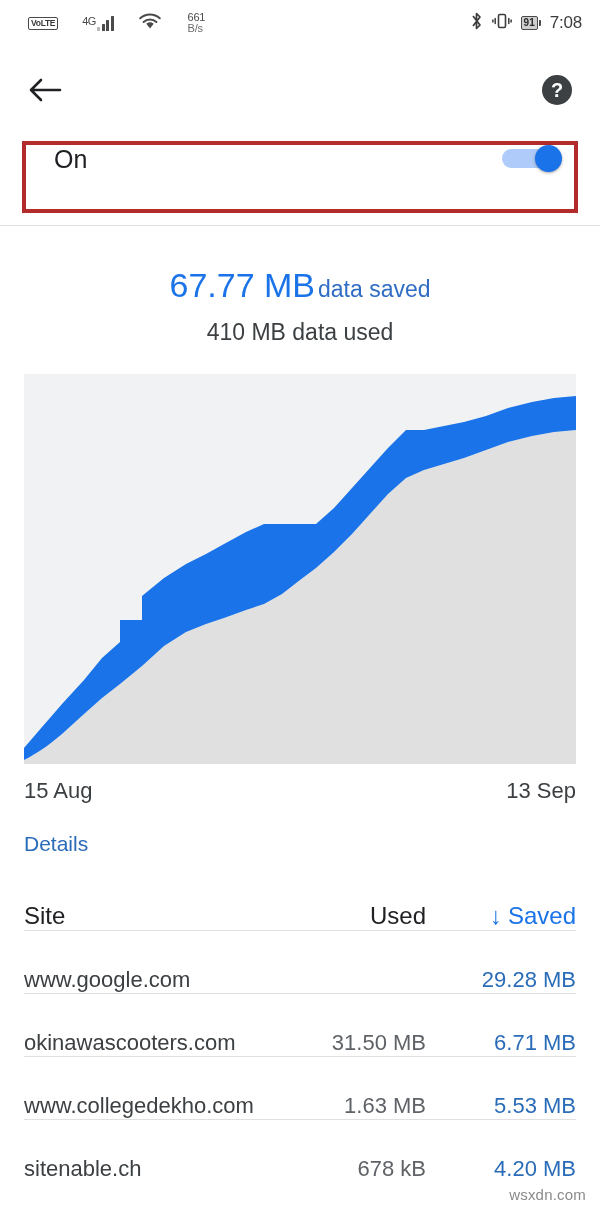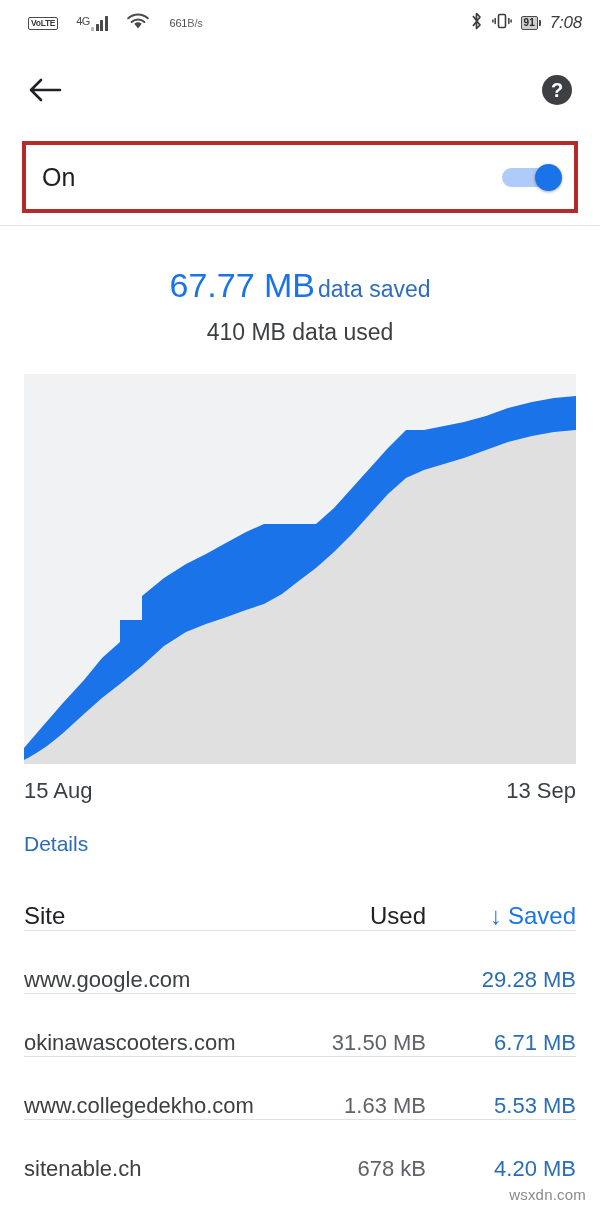--- a/index.html
+++ b/index.html
@@ -23,21 +23,21 @@
     align-items: center;
     justify-content: space-between;
     padding: 0 18px 0 28px;
     box-sizing: border-box;
     color: #4a4a4a;
   }
   .status-left, .status-right {
     display: flex;
     align-items: center;
   }
-  .status-left { gap: 18px; }
+  .status-left { gap: 24px; }
   .status-right { gap: 9px; }
 
   .volte-badge {
     border: 1.6px solid #4a4a4a;
     border-radius: 2px;
     font-size: 8.5px;
     font-weight: bold;
     letter-spacing: -0.3px;
     padding: 1px 2px;
     line-height: 9px;
@@ -66,20 +66,21 @@
     background: #4a4a4a;
     border-radius: 0.5px;
   }
   .signal-bars i.b1 { height: 4px;  background: #b9b9b9;}
   .signal-bars i.b2 { height: 7px; }
   .signal-bars i.b3 { height: 11px; }
   .signal-bars i.b4 { height: 15px; }
 
   .rate {
     display: flex;
+    flex-direction: column;
     align-items: flex-start;
     line-height: 11px;
     font-size: 11px;
     margin-left: 2px;
     letter-spacing: -0.2px;
   }
   .rate .r2 { color: #6a6a6a; }
 
   .battery {
     display: flex;
@@ -99,21 +100,20 @@
     width: 2px;
     height: 6px;
     background: #4a4a4a;
     margin-left: 1px;
     border-radius: 0 1px 1px 0;
   }
   .clock {
     font-size: 17px;
     color: #3c3c3c;
     letter-spacing: -0.2px;
-    font-style: italic;
   }
 
   
   .toolbar {
     height: 88px;
     display: flex;
     align-items: center;
     padding: 0 22px;
     box-sizing: border-box;
   }
@@ -158,23 +158,23 @@
   .toggle-wrap {
     position: relative;
     margin: 7px 22px 0 22px;
     border: 4px solid #b42b2b;
     box-sizing: border-box;
     height: 72px;
   }
   .toggle-row {
     height: 100%;
     display: flex;
-    align-items: center;
+    align-items: flex-start;
     justify-content: space-between;
-    padding: 0 16px 0 16px;
+    padding: 0 16px 0 28px;
     box-sizing: border-box;
     background: #ffffff;
     cursor: pointer;
   }
   .toggle-label {
     font-size: 25px;
     color: #202124;
   }
   .switch {
     position: relative;

